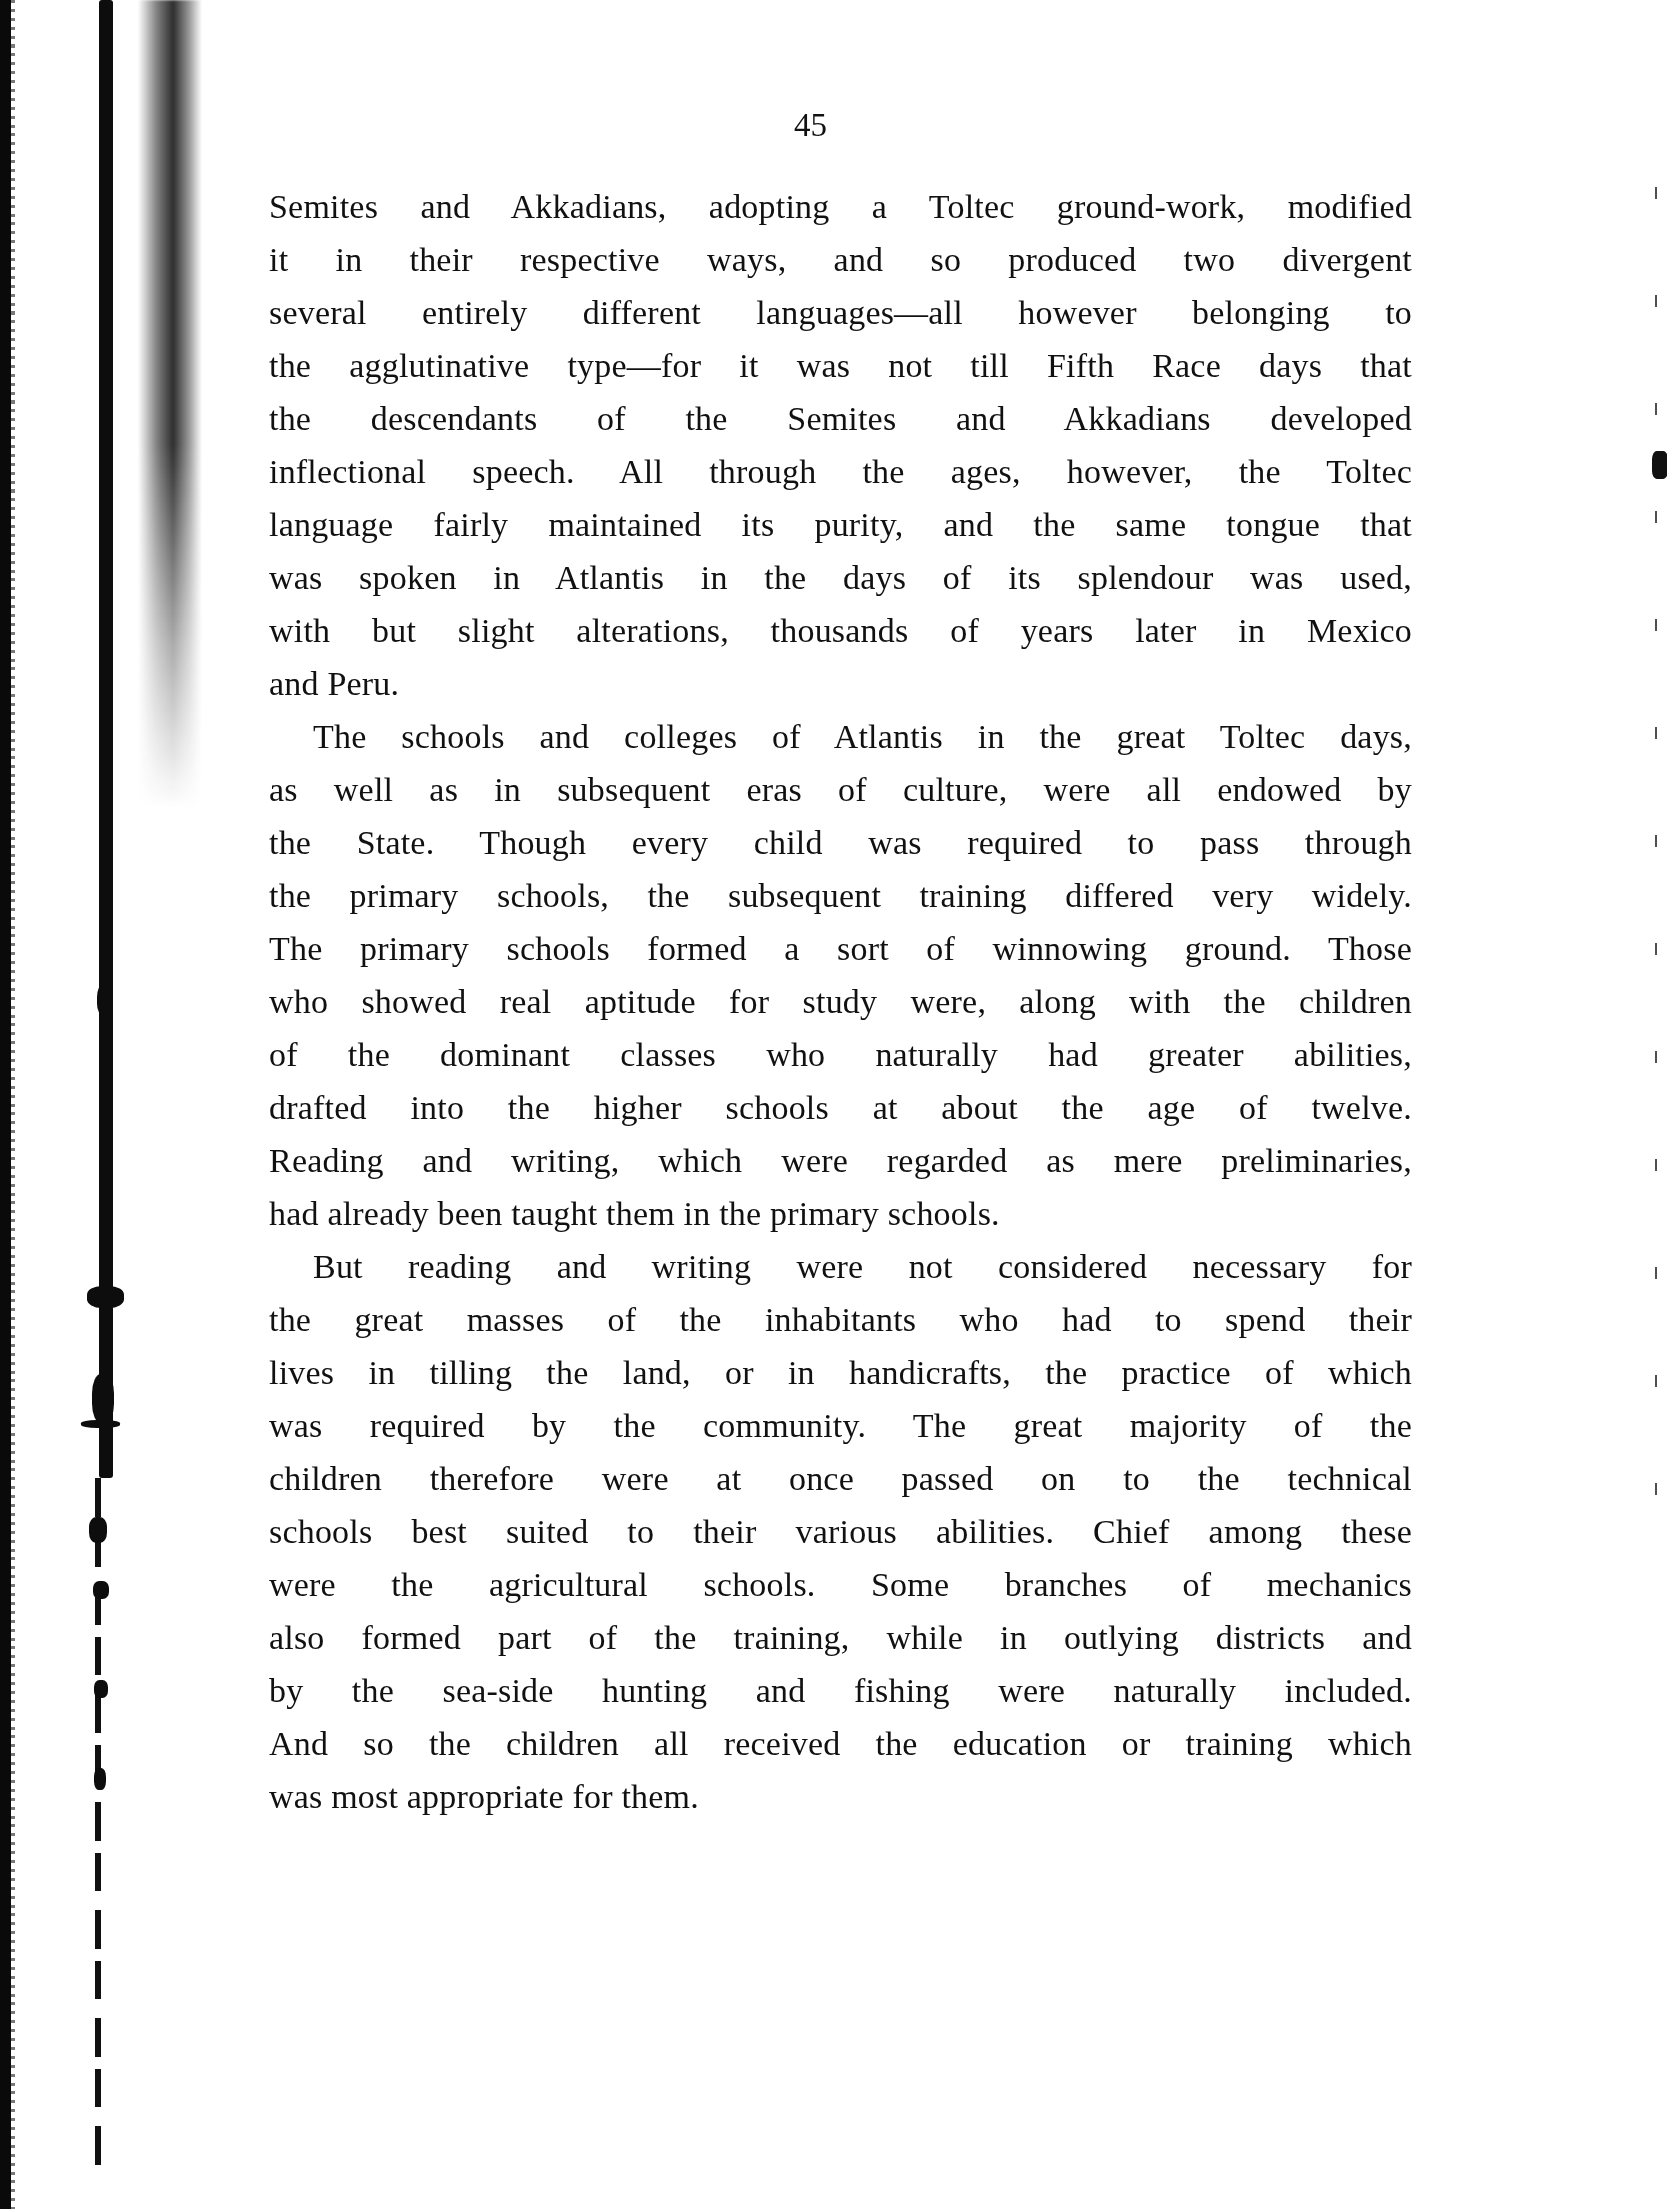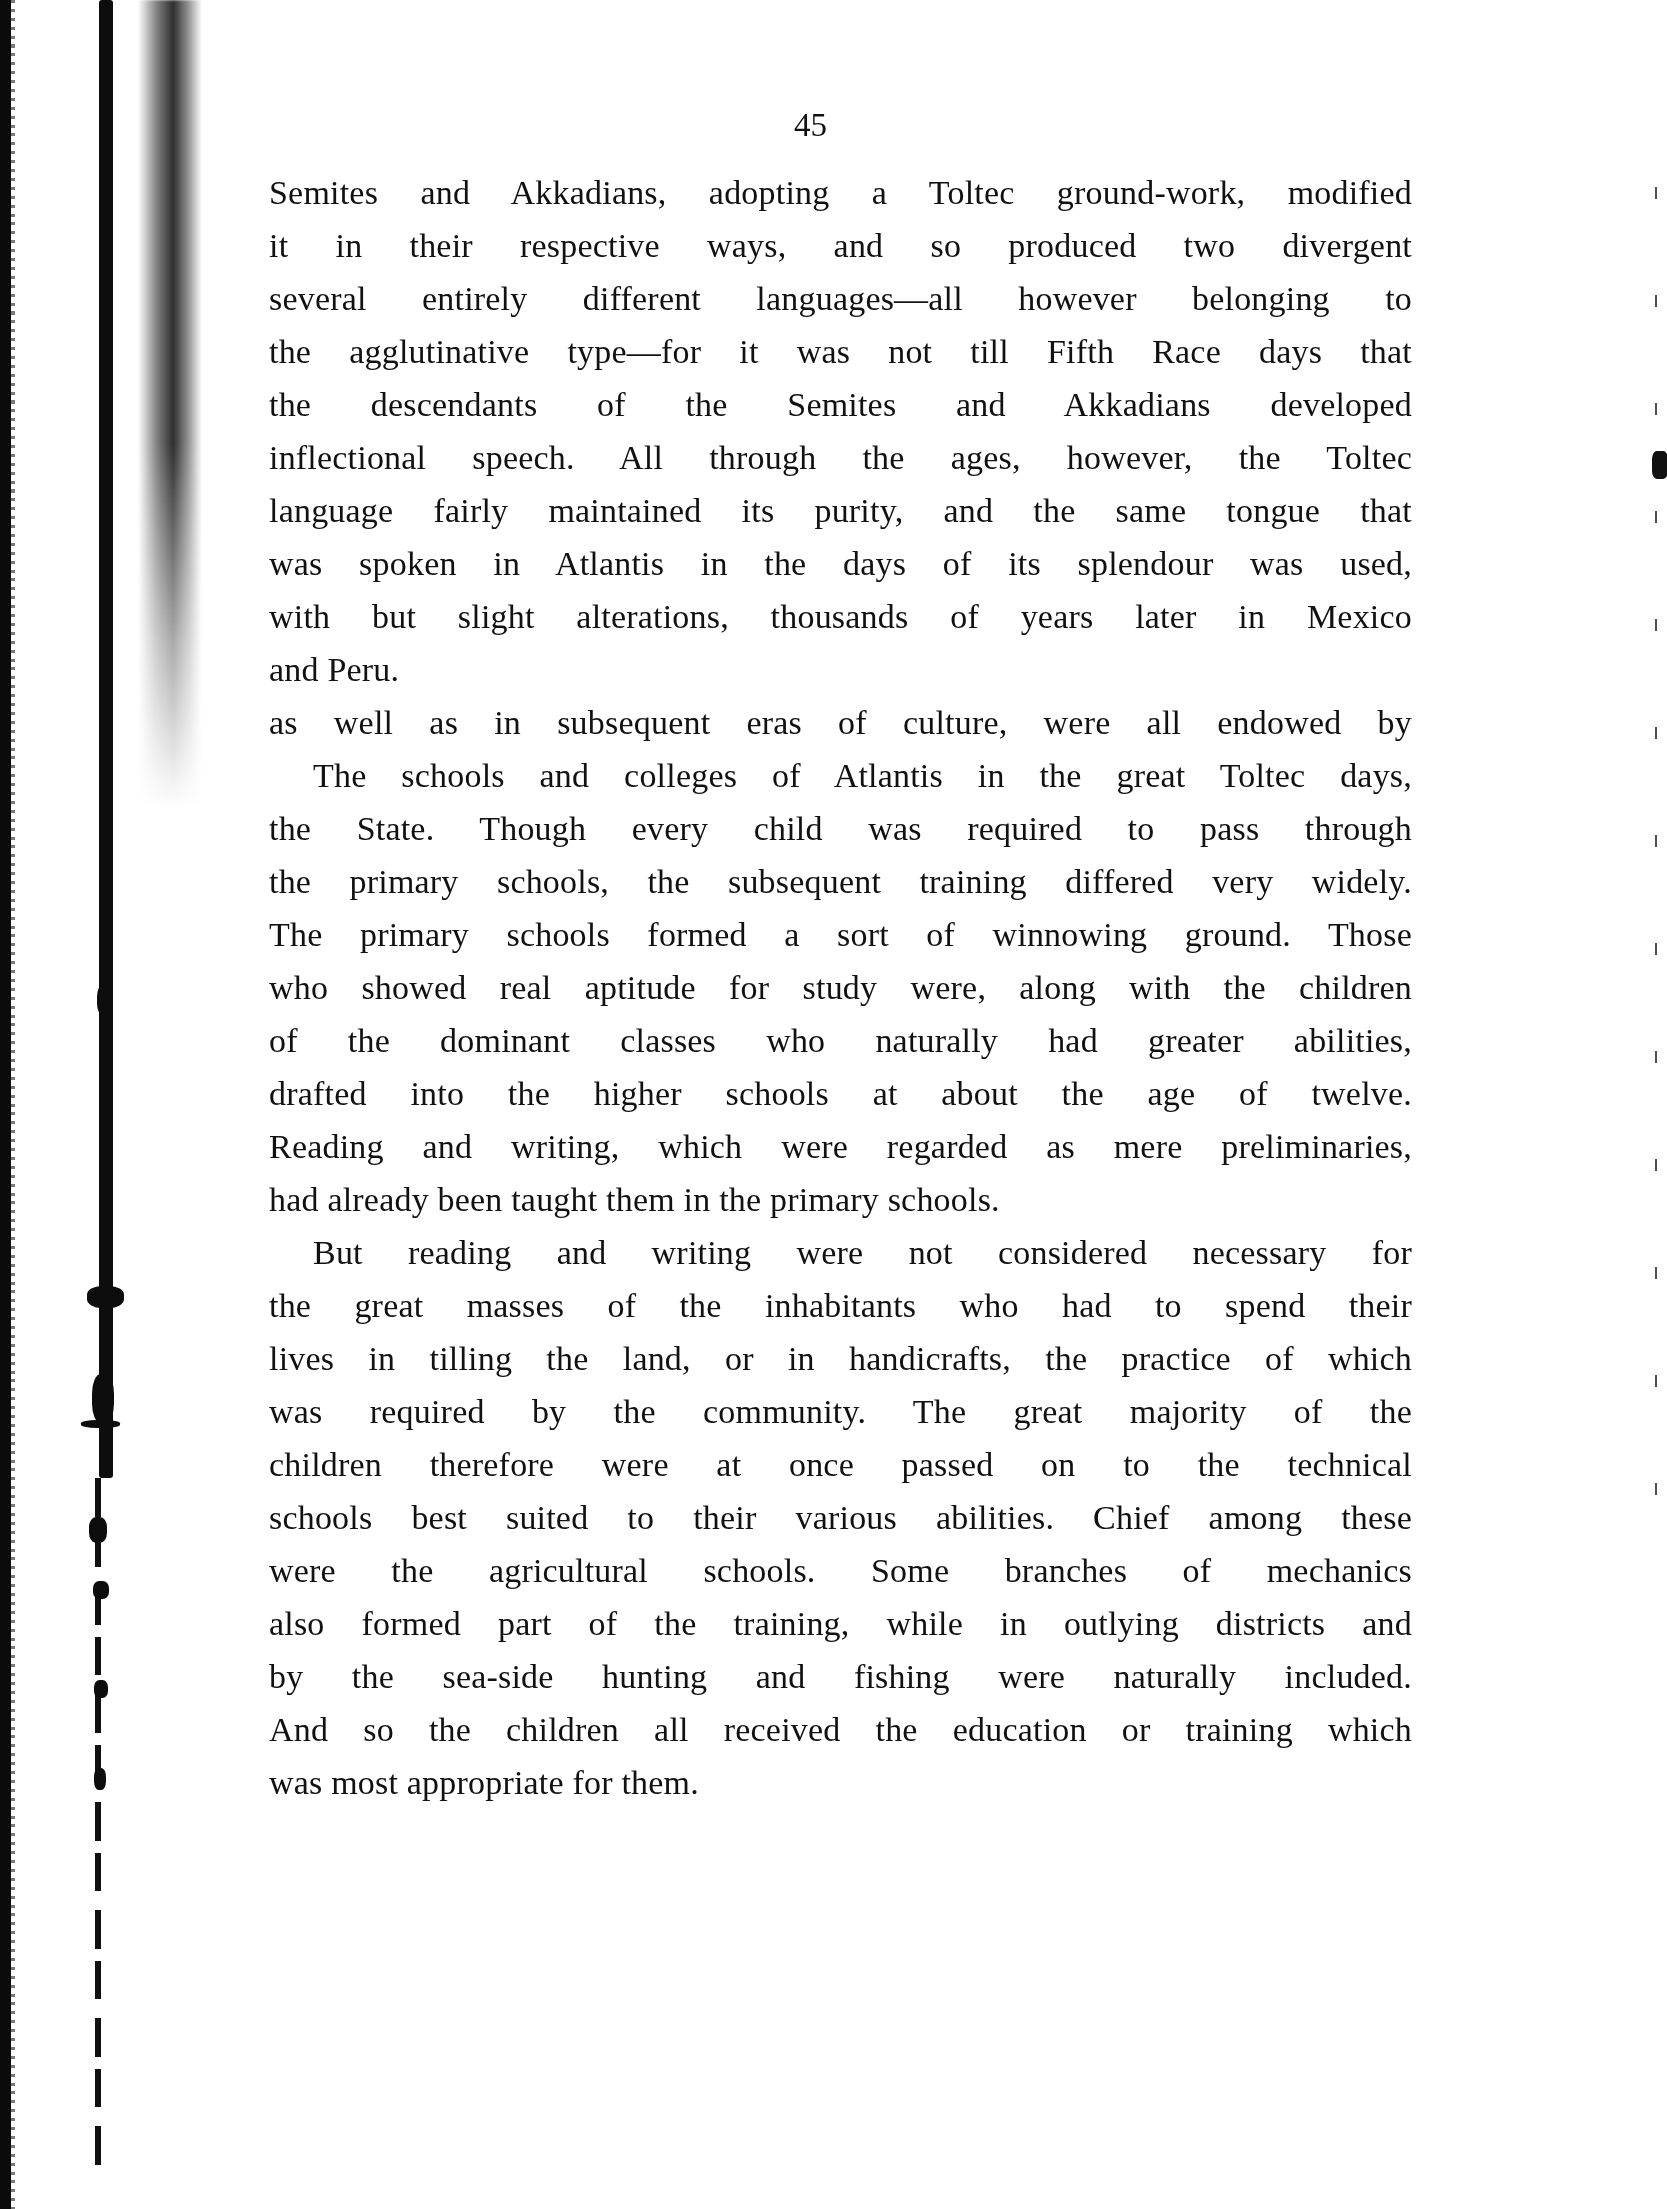--- a/index.html
+++ b/index.html
@@ -50,21 +50,21 @@
       background: #111; border-radius: 30%;
     }
 
     .page-number {
       position: absolute; left: 0; width: 1621px; top: 106px;
       text-align: center;
       font-size: 33px; line-height: 39px;
     }
     .text-block {
       position: absolute;
-      left: 269px; top: 166px;
+      left: 269px; top: 180px;
       width: 1143px;
       font-size: 34px;
       line-height: 53px;
       text-align: justify;
       letter-spacing: 0.2px;
     }
     .text-block p {
       margin: 0;
       text-indent: 0;
       text-align-last: left;
@@ -104,22 +104,22 @@
     <span class="line">several entirely different languages—all however belonging to</span>
     <span class="line">the agglutinative type—for it was not till Fifth Race days that</span>
     <span class="line">the descendants of the Semites and Akkadians developed</span>
     <span class="line">inflectional speech.  All through the ages, however, the Toltec</span>
     <span class="line">language fairly maintained its purity, and the same tongue that</span>
     <span class="line">was spoken in Atlantis in the days of its splendour was used,</span>
     <span class="line">with but slight alterations, thousands of years later in Mexico</span>
     <span class="line last">and Peru.</span>
   </p>
   <p>
+    <span class="line" style="padding-left:44px">The schools and colleges of Atlantis in the great Toltec days,</span>
     <span class="line">as well as in subsequent eras of culture, were all endowed by</span>
-    <span class="line" style="padding-left:44px">The schools and colleges of Atlantis in the great Toltec days,</span>
     <span class="line">the State.  Though every child was required to pass through</span>
     <span class="line">the primary schools, the subsequent training differed very widely.</span>
     <span class="line">The primary schools formed a sort of winnowing ground.  Those</span>
     <span class="line">who showed real aptitude for study were, along with the children</span>
     <span class="line">of the dominant classes who naturally had greater abilities,</span>
     <span class="line">drafted into the higher schools at about the age of twelve.</span>
     <span class="line">Reading and writing, which were regarded as mere preliminaries,</span>
     <span class="line last">had already been taught them in the primary schools.</span>
   </p>
   <p>

